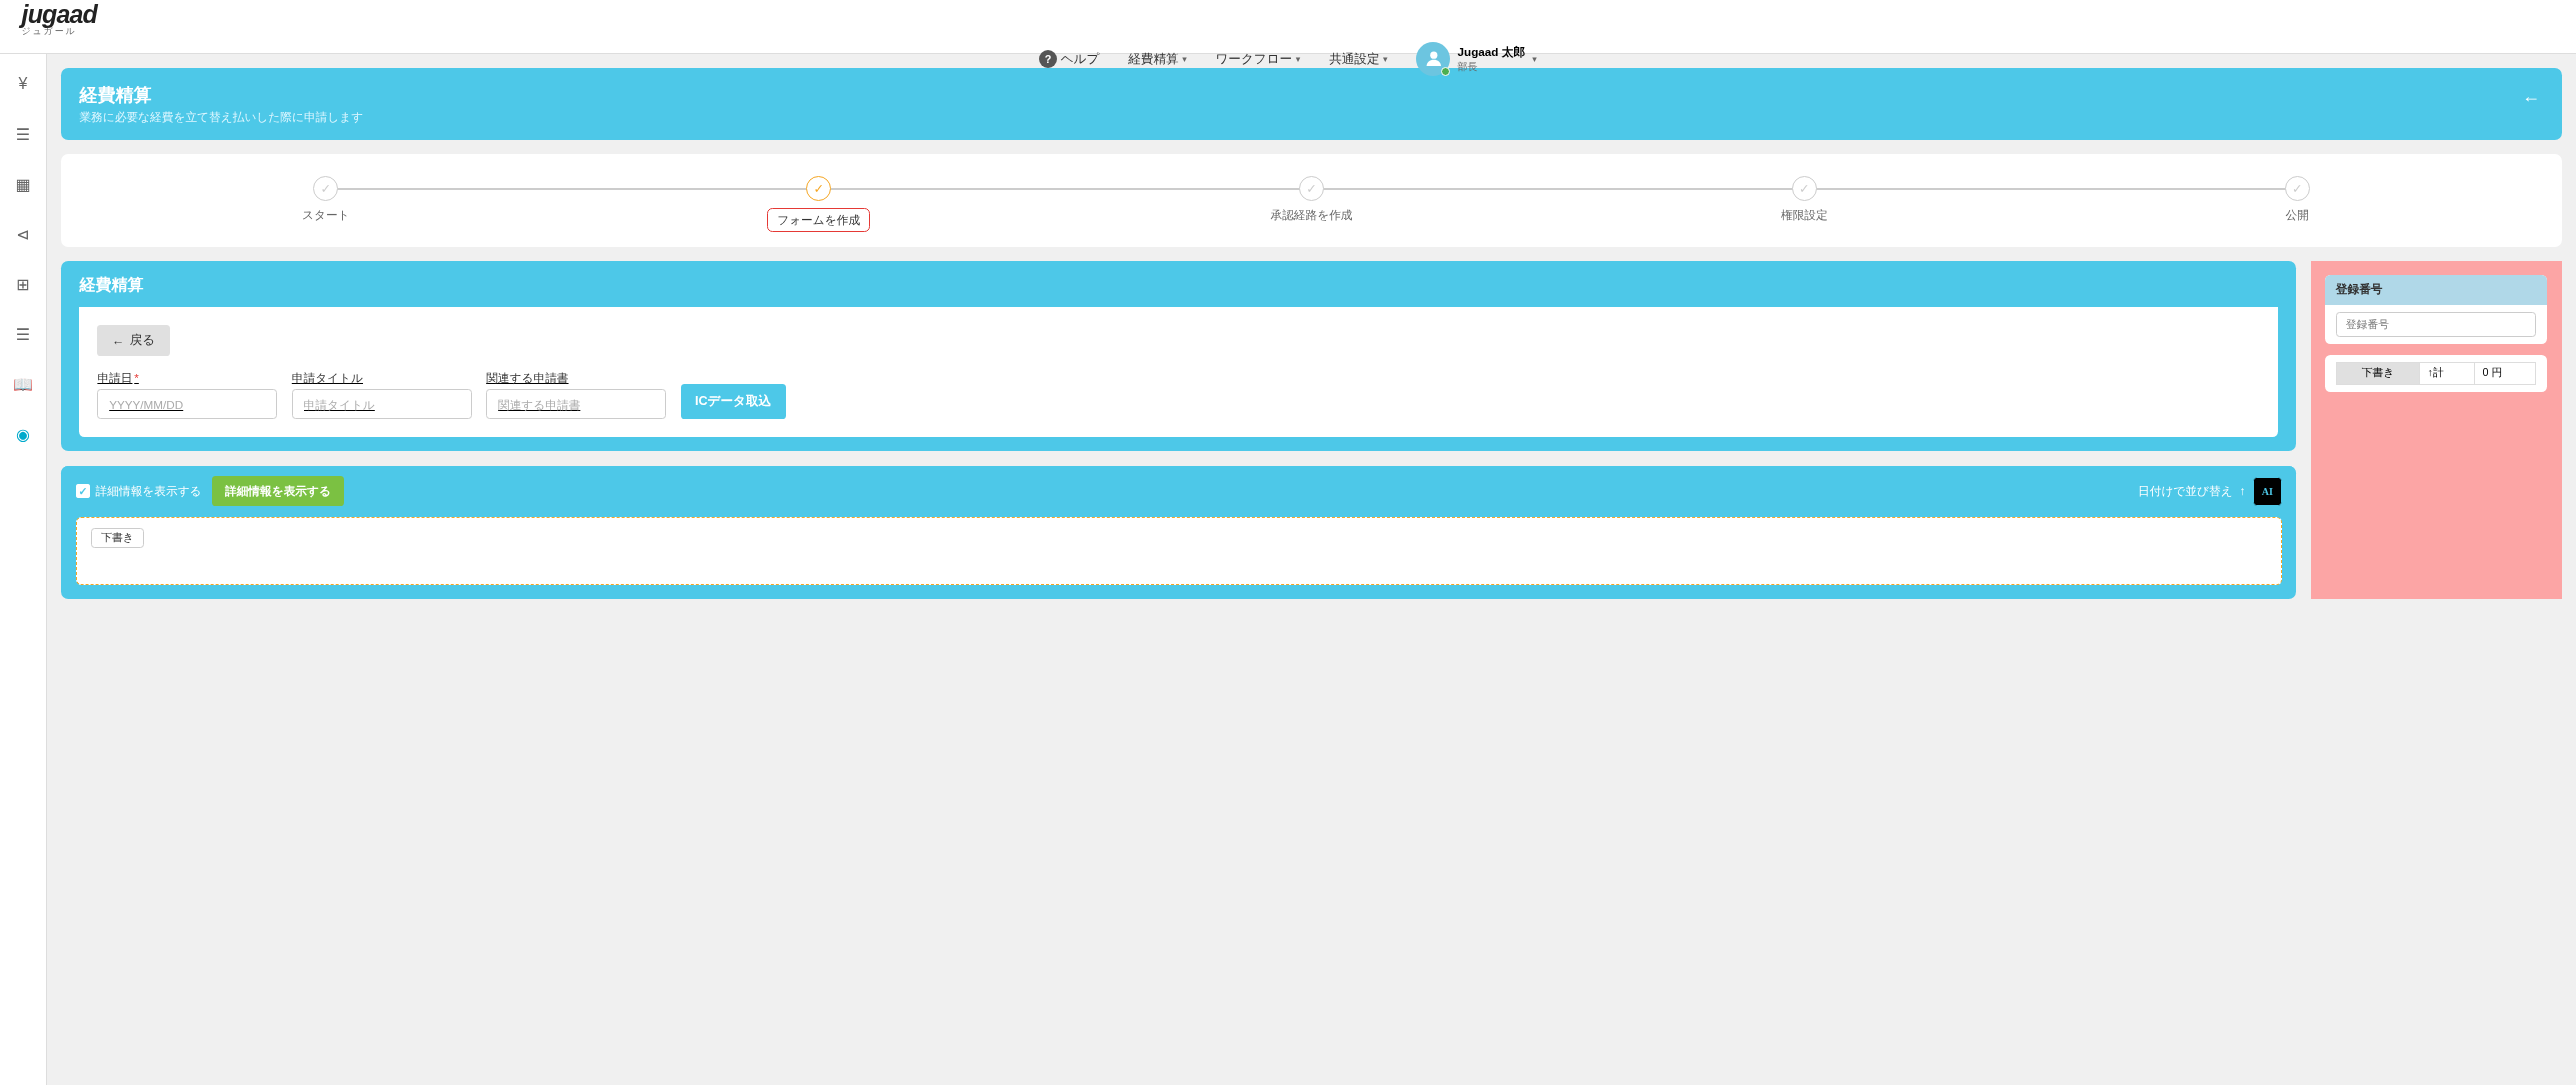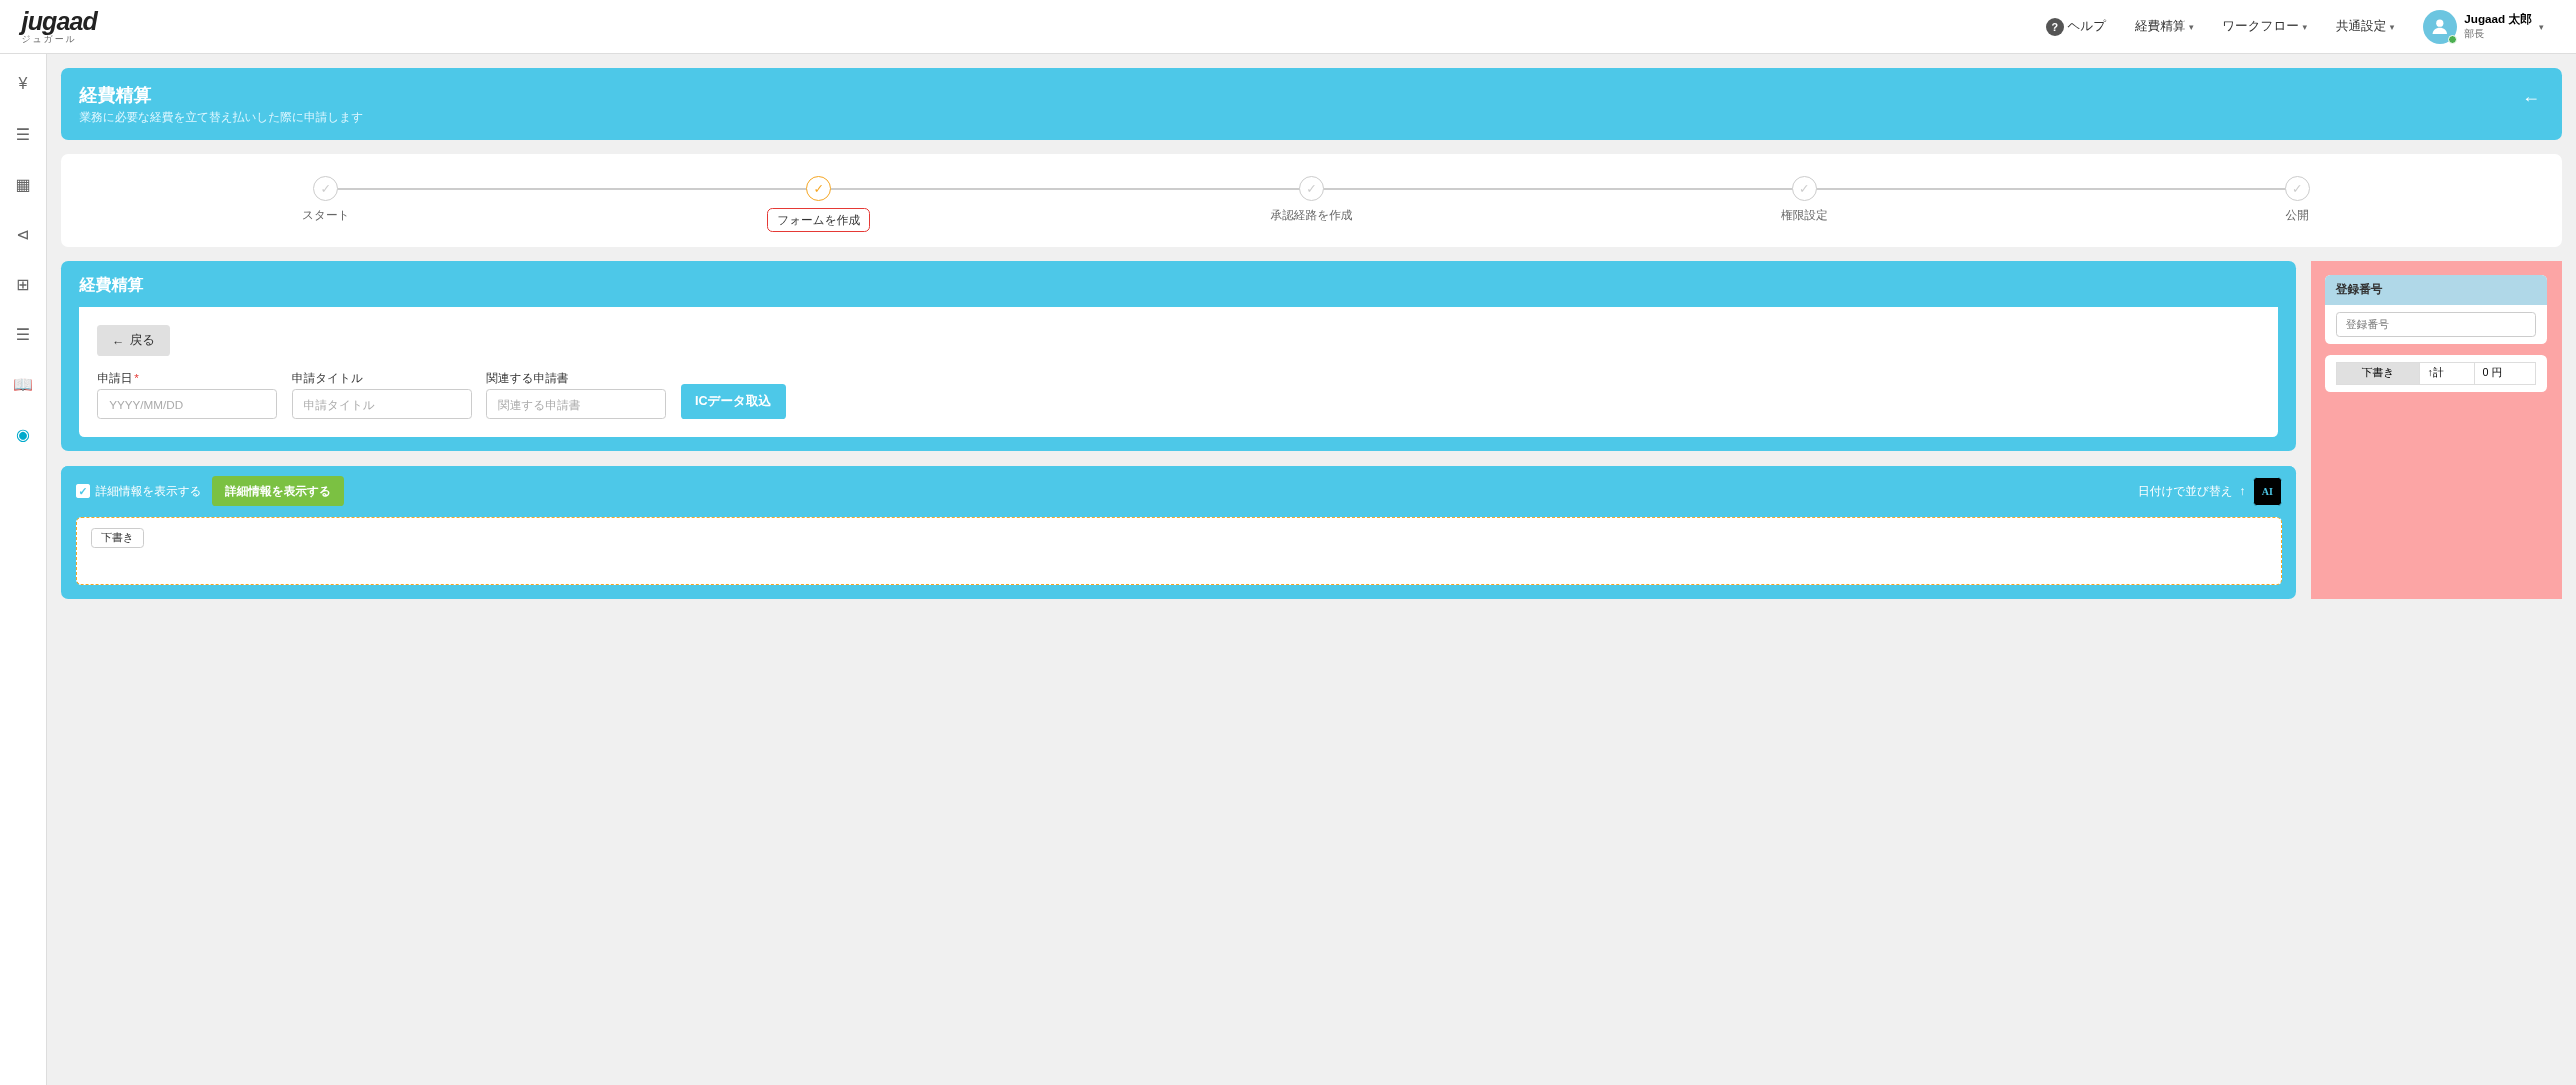--- a/index.html
+++ b/index.html
@@ -8,20 +8,21 @@
     
     .topnav {
       background: #fff;
       height: 54px;
       display: flex;
       align-items: center;
       padding: 0 21.6px;
       border-bottom: 0.9px solid #ddd;
       position: relative;
       z-index: 100;
+      flex-direction: column;
     }
     .logo-area {
       display: flex; flex-direction: column; align-items: flex-start; margin-right: auto;
     }
     .logo-text {
       font-size: 25px; font-weight: 900; color: #222; letter-spacing: -0.9px;
       font-style: italic;
     }
     .logo-sub {
       font-size: 9px; color: #666; letter-spacing: 1.8px; margin-top: -3.6px;
@@ -104,21 +105,21 @@
     .form-section-title { font-size: 16px; font-weight: bold; color: #fff; margin-bottom: 10.8px; }
 
     .back-btn {
       display: inline-flex; align-items: center; gap: 5.4px; background: #e0e0e0; border: none; border-radius: 3.6px; padding: 7.2px 14.4px; cursor: pointer; font-size: 12.6px; color: #333; margin-bottom: 14.4px;
     }
 
     .form-row {
       display: flex; gap: 14.4px; align-items: flex-start; flex-wrap: wrap;
     }
     .form-group {
-      display: flex; flex-direction: column; gap: 3.6px;
+      display: flex; flex-direction: column; gap: 3.6px; text-decoration: underline;
     }
     .form-label {
       font-size: 11.7px; color: #333; font-weight: 500;
     }
     .required { color: #e53935; margin-left: 1.8px; }
     .form-input {
       border: 0.9px solid #ccc; border-radius: 3.6px; padding: 7.2px 10.8px; font-size: 11.7px; color: #666; background: #fff; width: 180px;
     }
     .form-input::placeholder { color: #aaa; }
 

